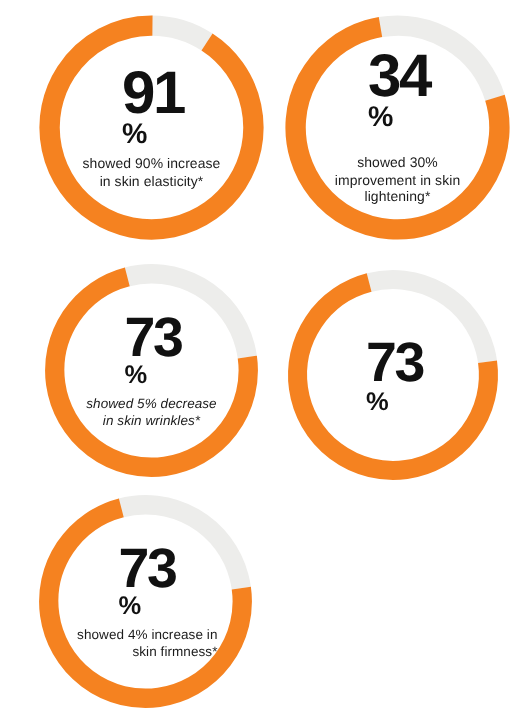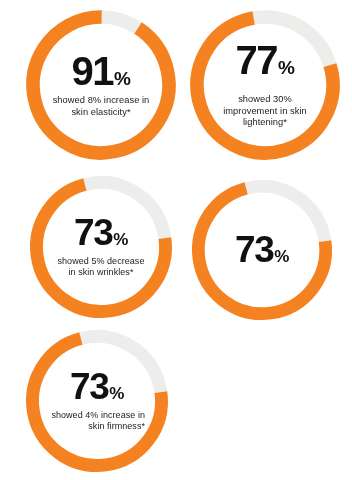--- a/index.html
+++ b/index.html
@@ -44,20 +44,21 @@
     box-sizing: border-box;
     padding: 0 18%;
     pointer-events: none;
   }
   .pct-line {
     display: flex;
     align-items: baseline;
     justify-content: center;
     color: #111111;
     line-height: 0.95;
+    flex-direction: column;
   }
   .pct-value {
     font-weight: 700;
     letter-spacing: -1.5px;
     font-size: 40px;
   }
   .pct-sign {
     font-weight: 700;
     font-size: 19px;
     margin-left: 1px;
@@ -93,49 +94,49 @@
   <div class="donut" id="chart-0">
     <svg viewBox="0 0 100 100">
       <circle class="ring-track" cx="50" cy="50" r="43" fill="none" stroke-linecap="butt" stroke="#EDEDEB" stroke-width="8.6" stroke-dasharray="24.766222085799534 245.41074612292266" transform="rotate(-90 50 50)"></circle>
       <circle class="ring-value" cx="50" cy="50" r="43" fill="none" stroke-linecap="butt" stroke="#F58220" stroke-width="8.6" stroke-dasharray="245.41074612292266 24.76622208579954" transform="rotate(-57 50 50)"></circle>
     </svg>
     <div class="donut-labels">
       <div class="pct-line" style="color: rgb(17, 17, 17);">
         <span class="pct-value">91</span>
         <span class="pct-sign">%</span>
       </div>
-      <div class="caption" style="color: rgb(27, 27, 27);">showed 8% increase in skin elasticity*</div>
+      <div class="caption" style="color: rgb(27, 27, 27);">showed 90% increase in skin elasticity*</div>
     </div>
   </div>
 
   <div class="donut" id="chart-1">
     <svg viewBox="0 0 100 100">
       <circle class="ring-track" cx="50" cy="50" r="43" fill="none" stroke-linecap="butt" stroke="#EDEDEB" stroke-width="8.6" stroke-dasharray="62.29080100367762 207.8861672050446" transform="rotate(-100 50 50)"></circle>
       <circle class="ring-value" cx="50" cy="50" r="43" fill="none" stroke-linecap="butt" stroke="#F58220" stroke-width="8.6" stroke-dasharray="207.8861672050446 62.290801003677615" transform="rotate(-17 50 50)"></circle>
     </svg>
     <div class="donut-labels">
       <div class="pct-line" style="color: rgb(17, 17, 17);">
-        <span class="pct-value">77</span>
+        <span class="pct-value">34</span>
         <span class="pct-sign">%</span>
       </div>
       <div class="caption" style="color: rgb(27, 27, 27); margin-top: 15px;">showed 30% improvement in skin lightening*</div>
     </div>
   </div>
 
   <div class="donut" id="chart-2">
     <svg viewBox="0 0 100 100">
       <circle class="ring-track" cx="50" cy="50" r="43" fill="none" stroke-linecap="butt" stroke="#EDEDEB" stroke-width="8.6" stroke-dasharray="72.79768310068347 197.37928510803874" transform="rotate(-105 50 50)"></circle>
       <circle class="ring-value" cx="50" cy="50" r="43" fill="none" stroke-linecap="butt" stroke="#F58220" stroke-width="8.6" stroke-dasharray="197.37928510803874 72.79768310068346" transform="rotate(-8 50 50)"></circle>
     </svg>
     <div class="donut-labels">
       <div class="pct-line" style="color: rgb(17, 17, 17);">
         <span class="pct-value">73</span>
         <span class="pct-sign">%</span>
       </div>
-      <div class="caption" style="color: rgb(27, 27, 27);">showed 5% decrease in skin wrinkles*</div>
+      <div class="caption" style="color: rgb(27, 27, 27); font-style: italic;">showed 5% decrease in skin wrinkles*</div>
     </div>
   </div>
 
   <div class="donut" id="chart-3">
     <svg viewBox="0 0 100 100">
       <circle class="ring-track" cx="50" cy="50" r="43" fill="none" stroke-linecap="butt" stroke="#EDEDEB" stroke-width="8.6" stroke-dasharray="72.79768310068347 197.37928510803874" transform="rotate(-105 50 50)"></circle>
       <circle class="ring-value" cx="50" cy="50" r="43" fill="none" stroke-linecap="butt" stroke="#F58220" stroke-width="8.6" stroke-dasharray="197.37928510803874 72.79768310068346" transform="rotate(-8 50 50)"></circle>
     </svg>
     <div class="donut-labels">
       <div class="pct-line" style="color: rgb(17, 17, 17);">

